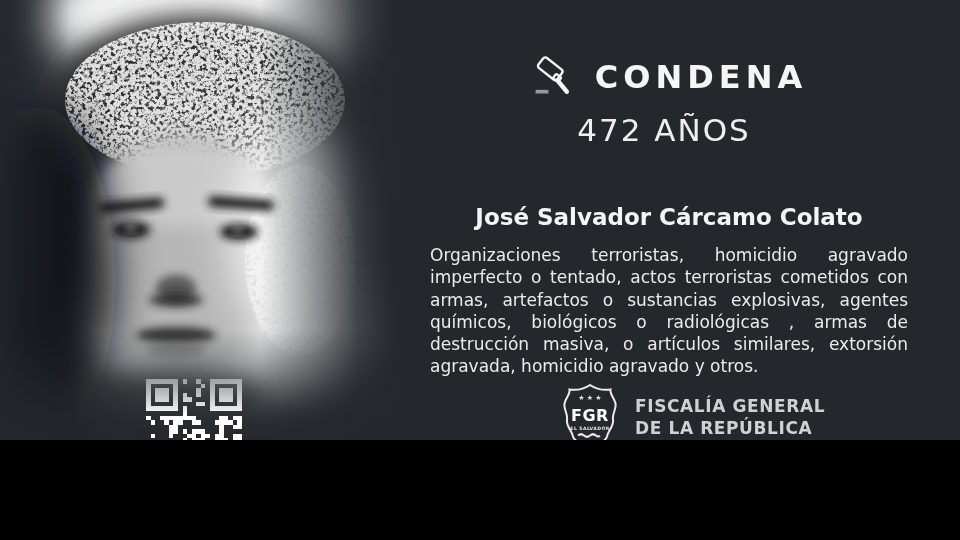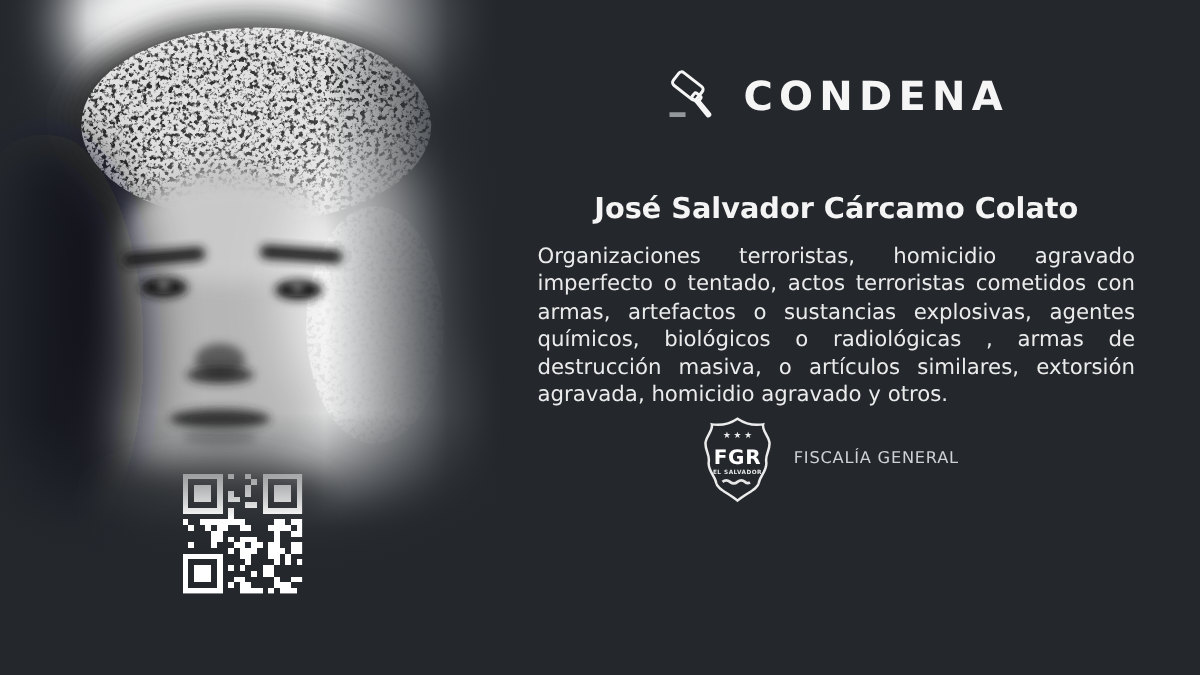--- a/index.html
+++ b/index.html
@@ -2,21 +2,21 @@
 <html style="--bg: #24282d; --text: #f5f5f5; --muted: #cfd2d4;"><head>
 <meta charset="utf-8">
 <style>
   :root{
     --bg:#24282d;
     --text:#f5f5f5;
     --muted:#cfd2d4;
   }
   html,body{margin:0;padding:0;background:#000;}
   .canvas{
-    position:relative;width:960px;height:540px;overflow:hidden;
+    position:relative;width:960px;height:440px;overflow:hidden;
     background:var(--bg);
     font-family:"DejaVu Sans","Liberation Sans",sans-serif;
     color:var(--text);
   }
   
   .photo{position:absolute;left:0;top:0;width:400px;height:470px;}
   .photo svg{display:block;}
   .fade{position:absolute;pointer-events:none;}
   .fade-right{right:0;top:0;width:140px;height:100%;
     background:linear-gradient(to right,rgba(36,40,45,0) 0%,rgba(36,40,45,.85) 70%,#24282d 100%);}
@@ -35,21 +35,21 @@
   .title-row .gavel{width:44px;height:42px;flex:0 0 auto;}
   .poster-title{font-weight:bold;font-size:32px;letter-spacing:5px;color:var(--text);}
   .years{margin-top:14px;text-align:center;font-size:31px;letter-spacing:2px;
     font-weight:normal;color:#efefef;padding-right:10px;}
   .name{margin-top:56px;text-align:center;font-size:23px;font-weight:bold;color:#f4f4f4;}
   .charges{margin:14px 0 0 0;font-size:17px;line-height:1.31;color:#ebebeb;
     text-align:justify;text-justify:inter-word;}
   
   .logo-row{margin-top:4px;margin-left:128px;display:flex;align-items:center;gap:13px;}
   .badge{width:64px;height:72px;flex:0 0 auto;}
-  .org{font-size:13px;font-weight:normal;letter-spacing:.6px;color:var(--muted);line-height:1.25;}
+  .org{font-size:17px;font-weight:bold;letter-spacing:.6px;color:var(--muted);line-height:1.25;}
 </style>
 </head>
 <body>
 
 <div class="canvas">
 
   <div class="photo">
     <svg viewBox="0 0 400 470" width="400" height="470">
       <defs>
         <filter id="b25" x="-60%" y="-60%" width="220%" height="220%">
@@ -230,35 +230,37 @@
         <g fill="none" stroke="#f5f5f5" stroke-width="2.6" stroke-linecap="round" stroke-linejoin="round">
           <rect x="8" y="6" width="26" height="14" rx="3" transform="rotate(38 21 13)"></rect>
           <rect x="25" y="20" width="7" height="6" rx="1.5" transform="rotate(38 28.5 23)"></rect>
           <path d="M30 27 L39 38" stroke-width="5"></path>
         </g>
         <path d="M5 38 H19" stroke="#93989d" stroke-width="4" stroke-linecap="butt" fill="none"></path>
       </svg>
       <span class="poster-title">CONDENA</span>
     </div>
 
+    <div class="years">472 AÑOS</div>
 
     <div class="name">José  Salvador Cárcamo Colato</div>
 
     <p class="charges">Organizaciones terroristas, homicidio agravado imperfecto o tentado, actos terroristas cometidos con armas, artefactos o sustancias explosivas, agentes químicos, biológicos o radiológicas , armas de destrucción masiva, o artículos similares, extorsión agravada, homicidio agravado y otros.</p>
 
     <div class="logo-row">
       <svg class="badge" viewBox="0 0 64 72">
         <path d="M32 3 C38 7 46 8.5 52.5 7.5 C51.5 12.5 56.5 16 57.5 21.5 C58.5 27.5 54 31.5 55 37.5
                  C56 44.5 50 48.5 49 54.5 C48 59.5 40 62 32 68.5 C24 62 16 59.5 15 54.5
                  C14 48.5 8 44.5 9 37.5 C10 31.5 5.5 27.5 6.5 21.5 C7.5 16 12.5 12.5 11.5 7.5
                  C18 8.5 26 7 32 3 Z" fill="none" stroke="#ececec" stroke-width="2"></path>
         <text x="32" y="18" text-anchor="middle" font-size="7" fill="#ececec">★ ★ ★</text>
         <text x="32" y="39" text-anchor="middle" font-size="16" font-weight="bold" letter-spacing="0.5" fill="#ffffff" font-family="DejaVu Sans, sans-serif">FGR</text>
         <text x="32" y="47.5" text-anchor="middle" font-size="4.6" letter-spacing="0.4" font-weight="bold" fill="#e6e6e6" font-family="DejaVu Sans, sans-serif">EL SALVADOR</text>
         <path d="M20 53.5 q3 -2.5 6 0 q3 2.5 6 0 q3 -2.5 6 0 q2 1.7 4 0.4" fill="none" stroke="#e6e6e6" stroke-width="2.2"></path>
       </svg>
       <div class="org">
         <div>FISCALÍA GENERAL</div>
+        <div>DE LA REPÚBLICA</div>
       </div>
     </div>
 
   </div>
 </div>
 
 </body></html>

